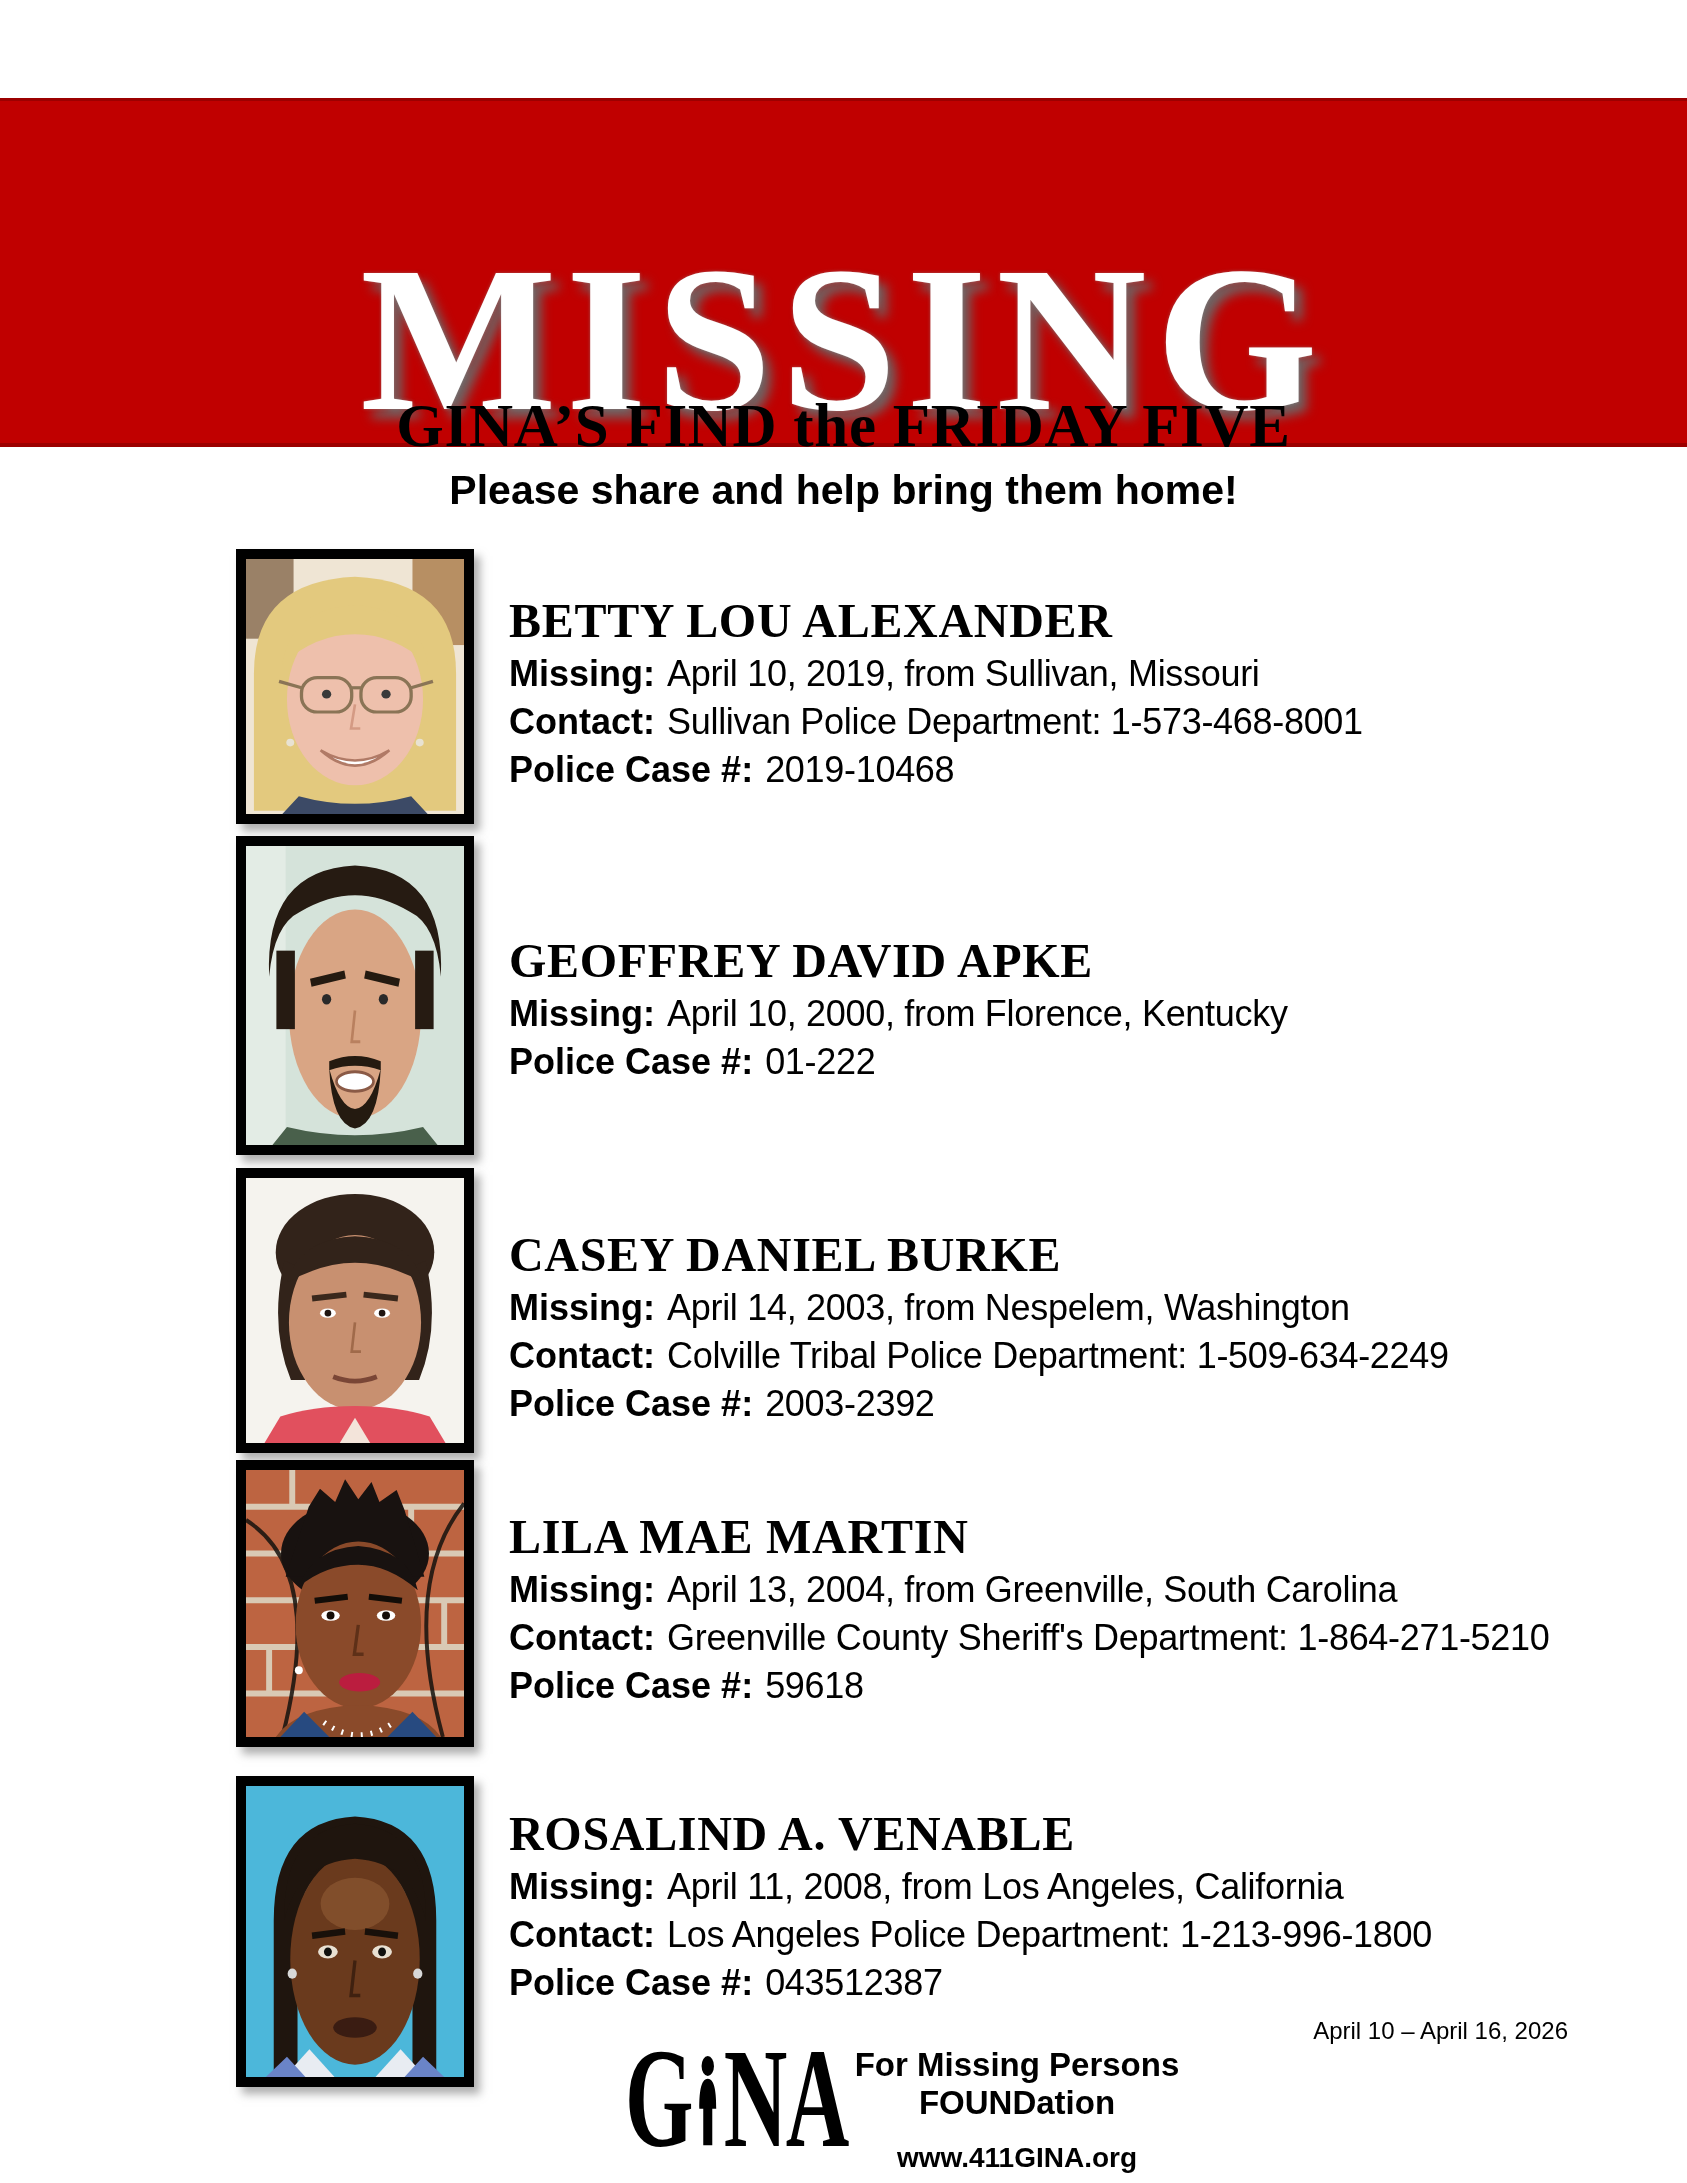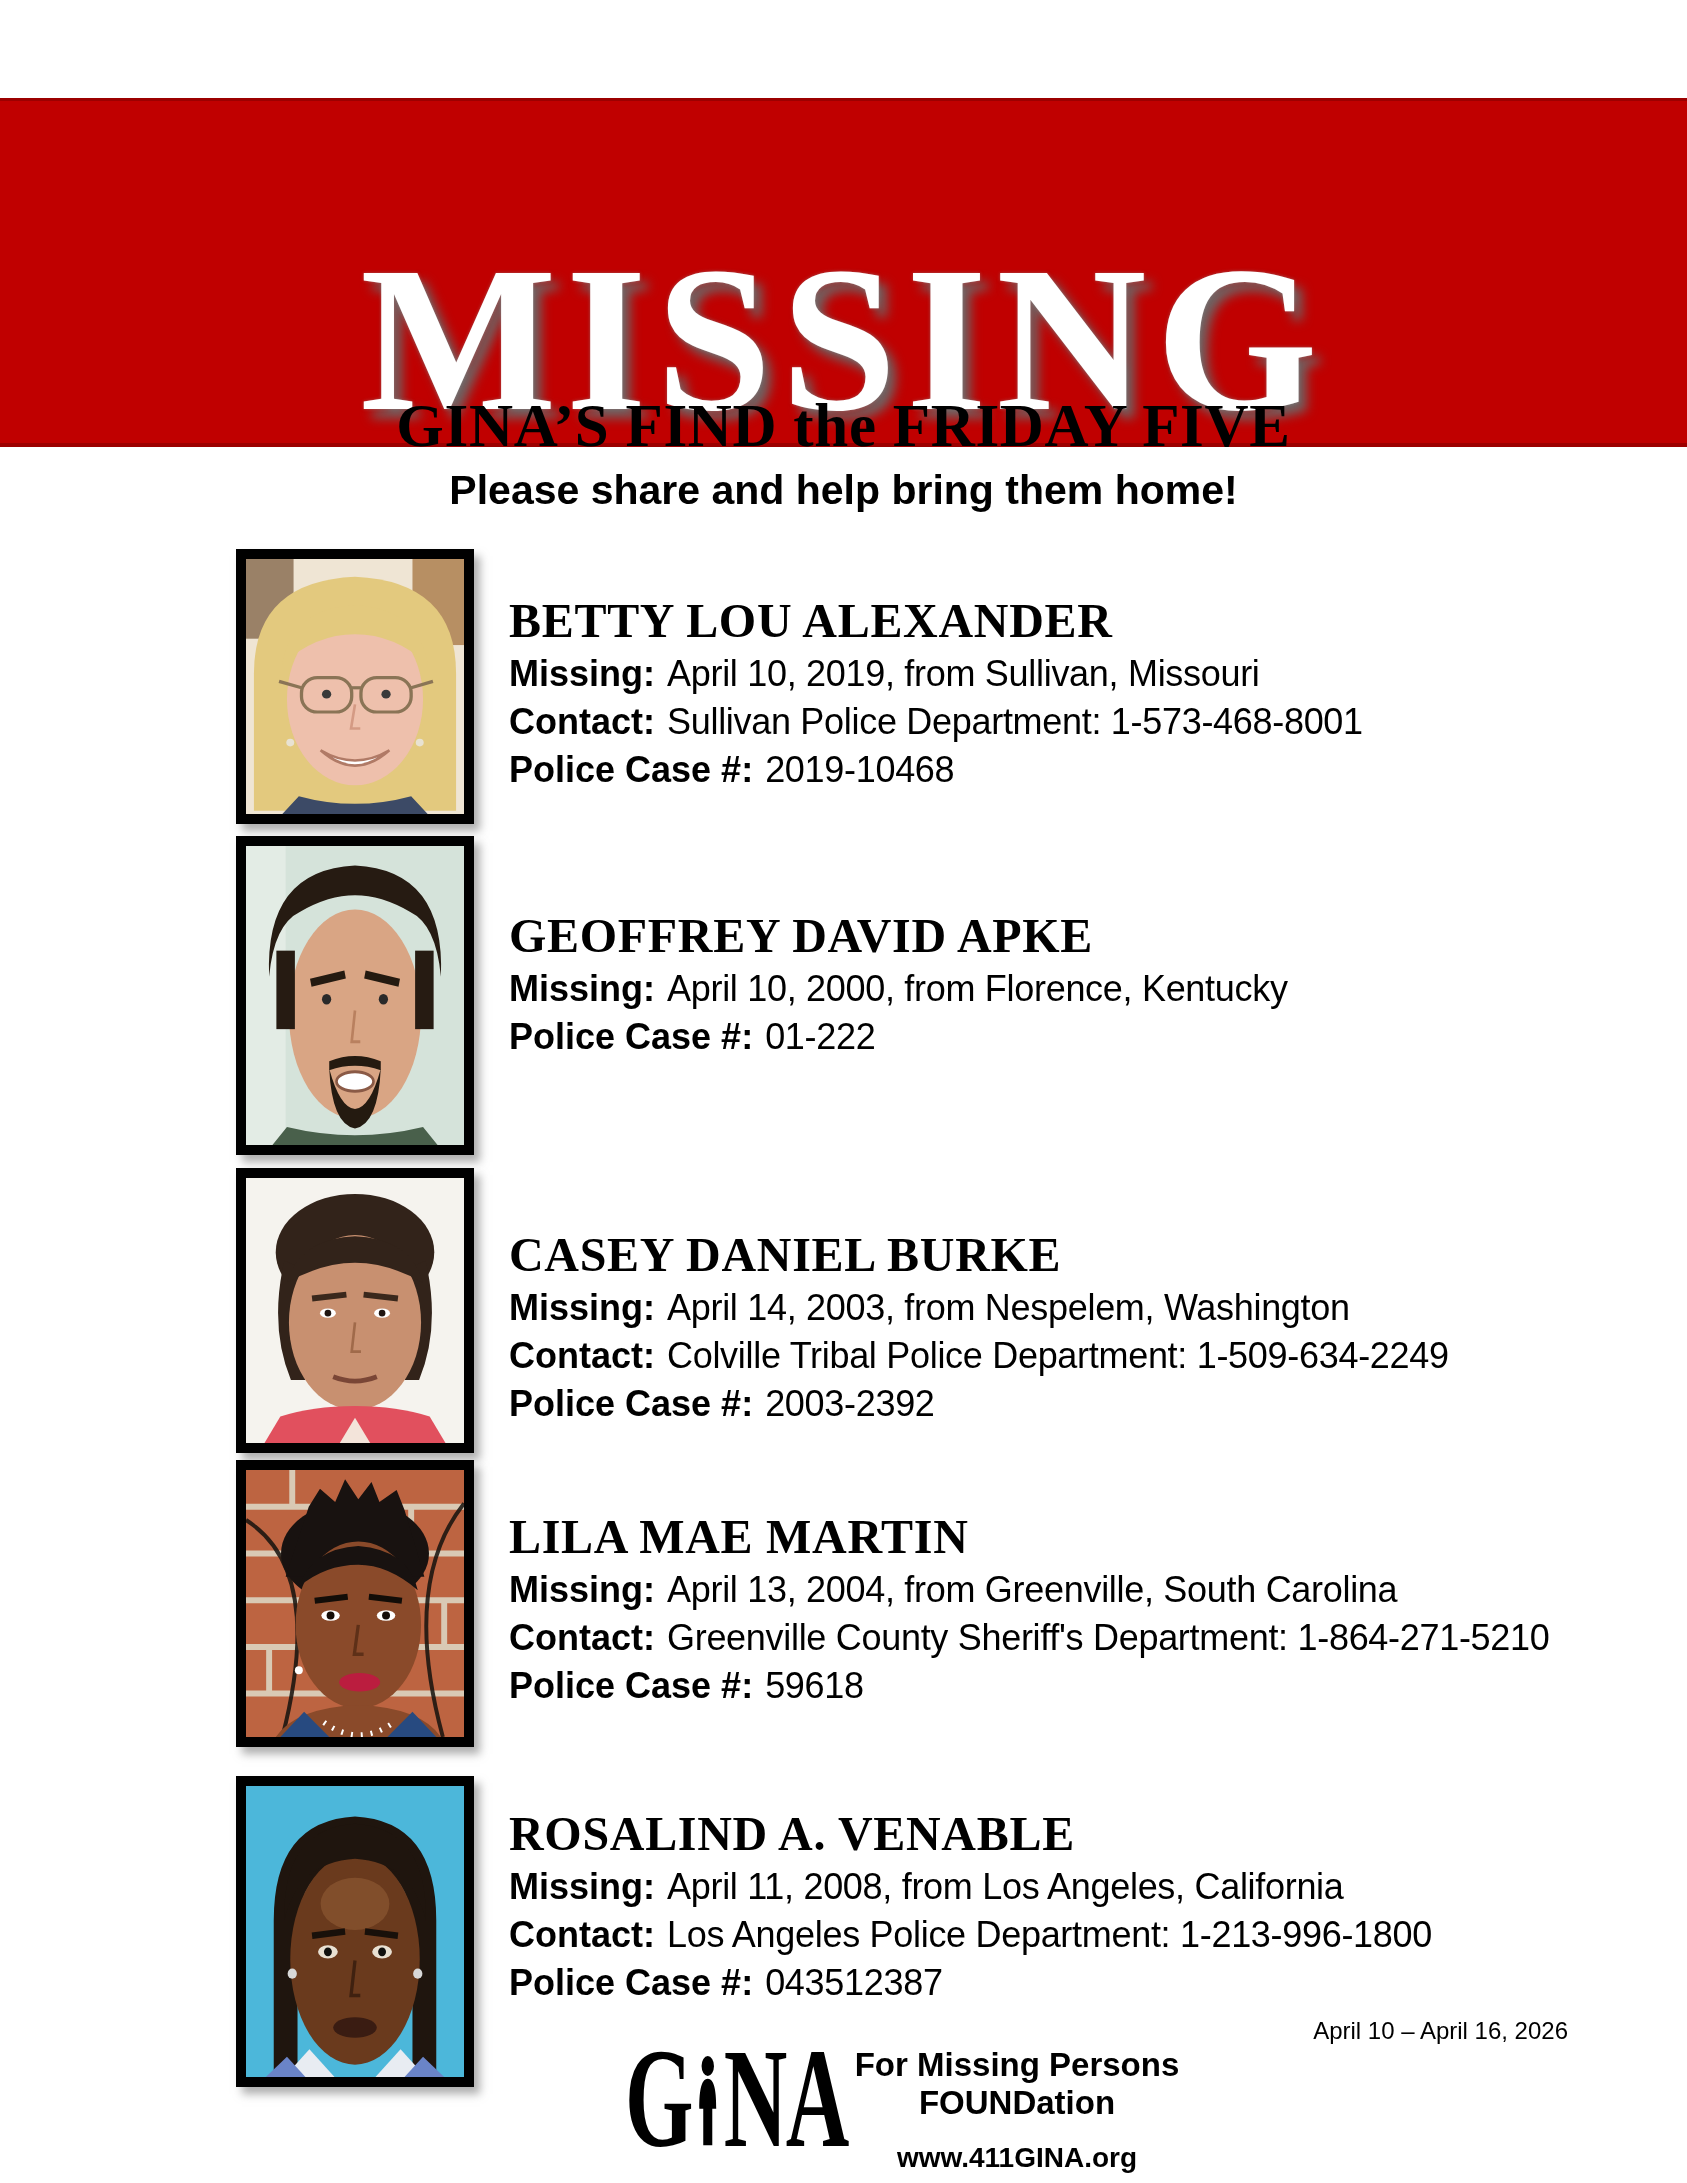--- a/index.html
+++ b/index.html
@@ -34,21 +34,21 @@
 
   
   .entry{position:absolute;left:236px;width:1422px;}
   .photo{
     position:absolute;left:0;top:0;width:218px;margin:0;
     border:10px solid #000;background:#cccccc;
     box-shadow:6px 7.3px 8.6px rgba(120,120,120,.6);
   }
   .photo svg{display:block;width:100%;height:100%;}
   .e1{top:549px}  .e1 .photo{height:255px} .e1 .info{top:50px}
-  .e2{top:836px} .e2 .photo{height:299px} .e2 .info{top:78px}
+  .e2{top:836px} .e2 .photo{height:299px} .e2 .info{top:103px}
   .e3{top:1168px} .e3 .photo{height:265px} .e3 .info{top:65px}
   .e4{top:1460px} .e4 .photo{height:267px} .e4 .info{top:55px}
   .e5{top:1776px} .e5 .photo{height:291px} .e5 .info{top:36px}
 
   .info{position:absolute;left:273px;top:0;white-space:nowrap;}
   .info h2{
     margin:0 0 6.6px 0;font-family:"Liberation Serif",serif;font-weight:bold;
     font-size:48px;line-height:44px;letter-spacing:0.7px;
   }
   .info p{margin:0;font-size:36px;line-height:48px;letter-spacing:-0.3px;}

